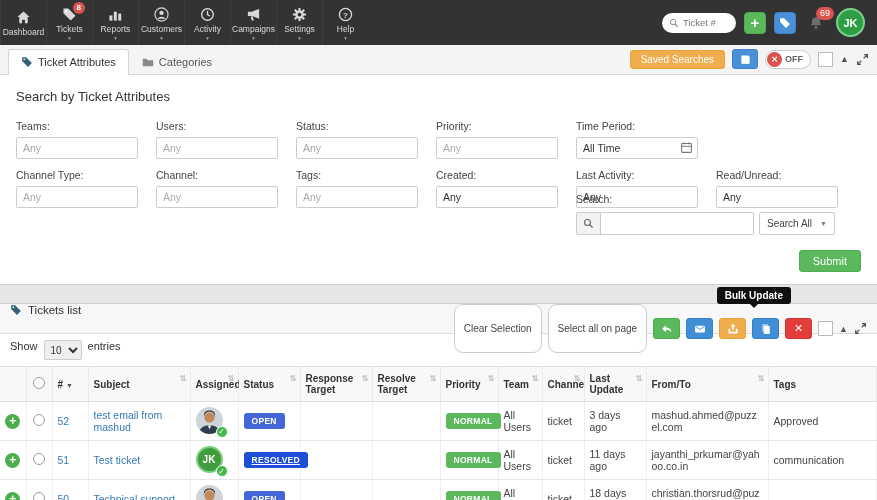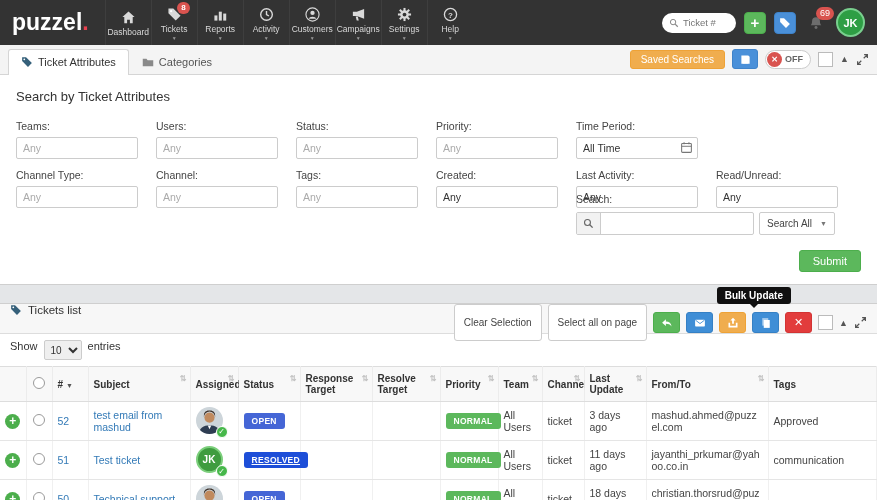--- a/index.html
+++ b/index.html
@@ -65,21 +65,21 @@
 
 .gap{height:18px}
 
 .tickets-panel{background:#fff;position:relative;border-top:1px solid #cfcfcf}
 .tooltip{position:absolute;top:-17px;right:86px;background:#101010;color:#fff;font-size:10px;font-weight:700;padding:3px 8px;border-radius:3px;white-space:nowrap;z-index:5}
 .tooltip:after{content:"";position:absolute;left:50%;bottom:-4px;margin-left:-4px;border:4px solid transparent;border-top-color:#101010;border-bottom:none}
 .tp-header{height:30px;background:#f7f7f7;border-bottom:1px solid #ddd;display:flex;align-items:flex-start;padding:0 10px;gap:6px}
 .tp-title{display:flex;align-items:center;gap:6px;font-size:11.5px;color:#333}
 .tp-title .nicon{width:12px;height:12px;color:#35607a}
 .tp-buttons{margin-left:auto;display:flex;align-items:center;gap:6px}
-.btn-white{background:#fff;border:1px solid #ccc;border-radius:3px;font-size:10px;color:#444;padding:12px 9px;cursor:pointer}
+.btn-white{background:#fff;border:1px solid #ccc;border-radius:9px;font-size:10px;color:#444;padding:18px 9px;cursor:pointer}
 .ibtn{width:27px;height:21px;border-radius:3px;color:#fff;display:flex;align-items:center;justify-content:center;font-size:11px;cursor:pointer}
 .ibtn .nicon{width:12px;height:12px}
 .ibtn.green{background:#5cb85c;border:1px solid #4cae4c}
 .ibtn.blue{background:#3f8ed6;border:1px solid #3580c4}
 .ibtn.orange{background:#f0ad4e;border:1px solid #eea236}
 .ibtn.red{background:#e23c3c;border:1px solid #d23333}
 .show-row{display:flex;align-items:flex-start;gap:6px;padding:6px 10px;font-size:11px;color:#333;background:#fff}
 .show-row select{font-size:10px;height:20px;border:1px solid #ccc;border-radius:2px;color:#333;padding:0 2px}
 
 table{width:100%;border-collapse:collapse;table-layout:fixed;font-size:10.5px}
@@ -180,24 +180,20 @@
         <path d="M6.5 9.5 L2 14 M2 10 v4 h4"></path>
       </g>
     </symbol>
   <symbol id="i-bell" viewBox="0 0 16 16">
       <path d="M8 1.5 a4.5 4.5 0 0 1 4.5 4.5 c0 3 1 4 1.5 4.5 H2 c.5-.5 1.5-1.5 1.5-4.5 A4.5 4.5 0 0 1 8 1.5z" fill="currentColor"></path>
       <circle cx="8" cy="13.2" r="1.7" fill="currentColor"></circle>
     </symbol>
 </svg>
 
 <div class="navbar">
-  <div class="logo">
-      <span>puzzel</span>
-      <span class="dot">.</span>
-    </div>
   <div class="nav-items">
     <div class="nav-item">
       <svg class="nicon">
           <use href="#i-home"></use>
         </svg>
       <span>Dashboard</span>
     </div>
     <div class="nav-item">
       <span class="nav-badge">8</span>
       <svg class="nicon">
@@ -208,30 +204,30 @@
     </div>
     <div class="nav-item">
       <svg class="nicon">
           <use href="#i-chart"></use>
         </svg>
       <span>Reports</span>
       <span class="caret">▼</span>
     </div>
     <div class="nav-item">
       <svg class="nicon">
+          <use href="#i-user"></use>
+        </svg>
+      <span>Customers</span>
+      <span class="caret">▼</span>
+    </div>
+    <div class="nav-item">
+      <svg class="nicon">
           <use href="#i-clock"></use>
         </svg>
       <span>Activity</span>
-      <span class="caret">▼</span>
-    </div>
-    <div class="nav-item">
-      <svg class="nicon">
-          <use href="#i-user"></use>
-        </svg>
-      <span>Customers</span>
       <span class="caret">▼</span>
     </div>
     <div class="nav-item">
       <svg class="nicon">
           <use href="#i-mega"></use>
         </svg>
       <span>Campaigns</span>
       <span class="caret">▼</span>
     </div>
     <div class="nav-item">

